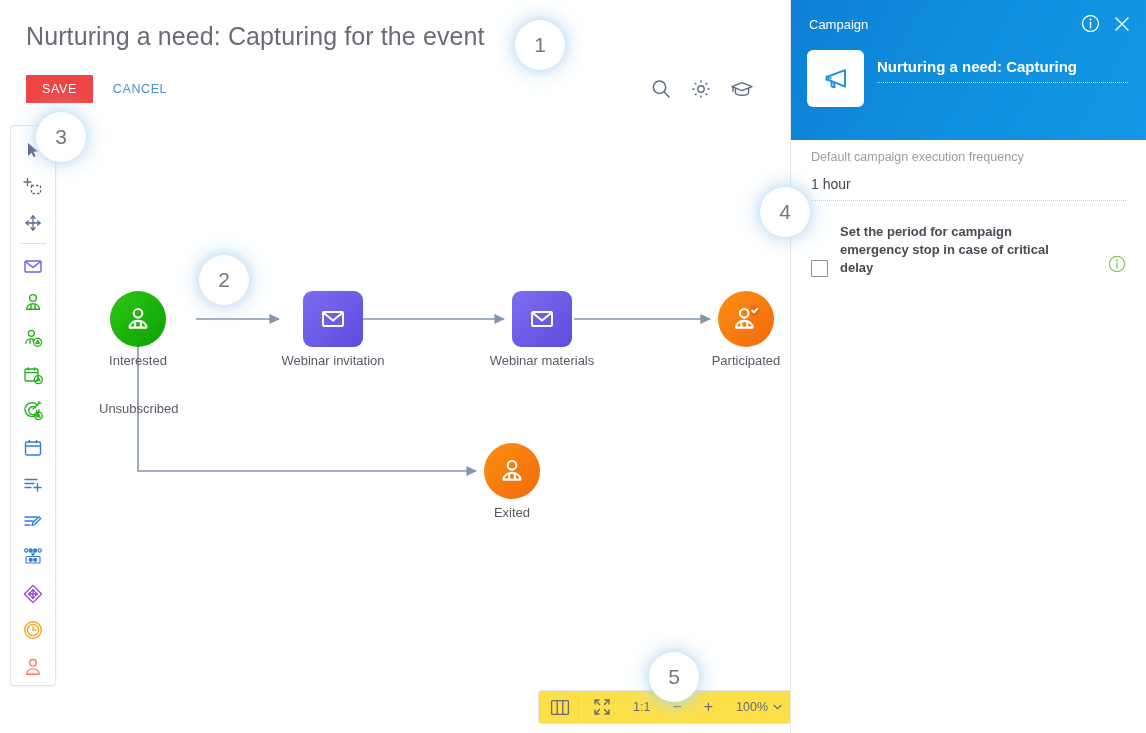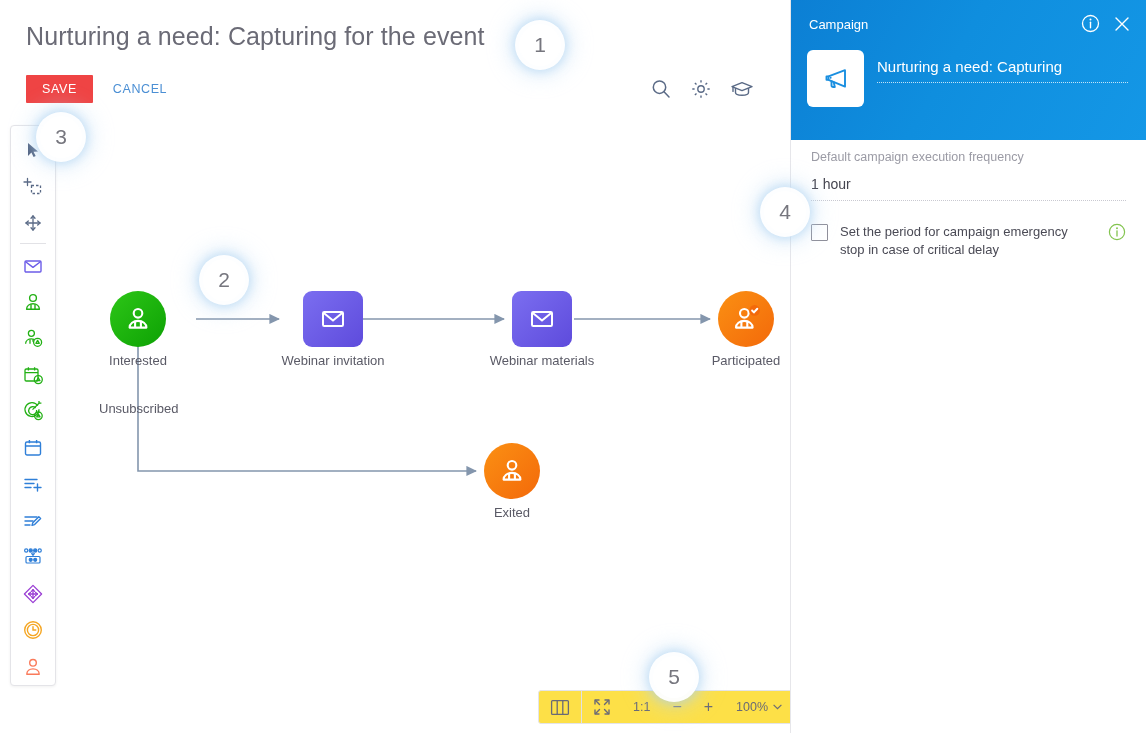--- a/index.html
+++ b/index.html
@@ -97,30 +97,30 @@
   }
   #panel-header-icons{position:absolute;right:16px;top:14px;display:flex;gap:14px;align-items:center;}
   #campaign-icon-box{
     position:absolute;left:16px;top:50px;width:57px;height:57px;
     background:#fff;border-radius:6px;display:flex;align-items:center;justify-content:center;
   }
   #campaign-name-wrap{position:absolute;left:86px;top:58px;right:18px;}
   #campaign-name{
     color:#fff;font-size:15px;padding-bottom:7px;
   }
-  .dotted-underline{border-bottom:1px dotted rgba(255,255,255,.75);}
+  .dotted-underline{border-bottom:1px dotted rgba(255,255,255,.75);font-weight:bold;}
   #panel-body{position:absolute;left:0;top:128px;width:100%;}
   .field-block{margin:0 20px;padding-top:22px;}
   .field-label{font-size:12.5px;color:#9b9ba5;margin-bottom:12px;}
   .field-value{
     font-size:14px;color:#44444f;padding-bottom:8px;
     border-bottom:1px dotted #c9c9d1;cursor:pointer;
   }
   #checkbox-row{
-    display:flex;align-items:flex-start;margin:22px 20px 0 20px;
+    display:flex;align-items:flex-end;margin:22px 20px 0 20px;font-weight:bold;
   }
   #emergency-checkbox{
     width:15px;height:15px;border:1.5px solid #8e8e99;border-radius:1px;
     flex:0 0 auto;margin-top:1px;cursor:pointer;background:#fff;
   }
   #checkbox-label{
     font-size:13px;color:#4a4a55;line-height:18px;margin-left:12px;
     max-width:242px;
   }
   #emergency-info-icon{margin-left:auto;flex:0 0 auto;cursor:pointer;}

